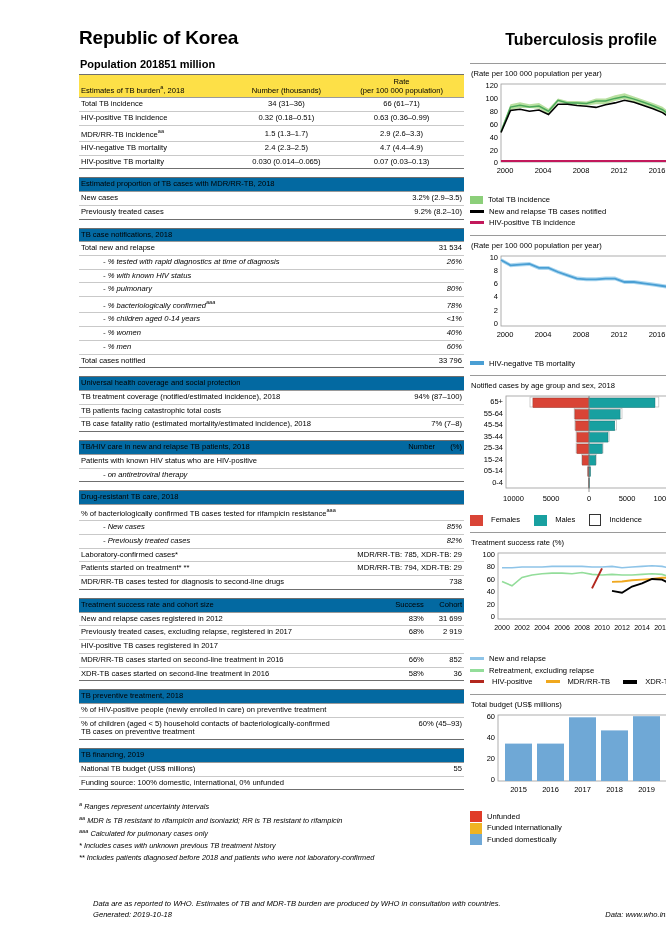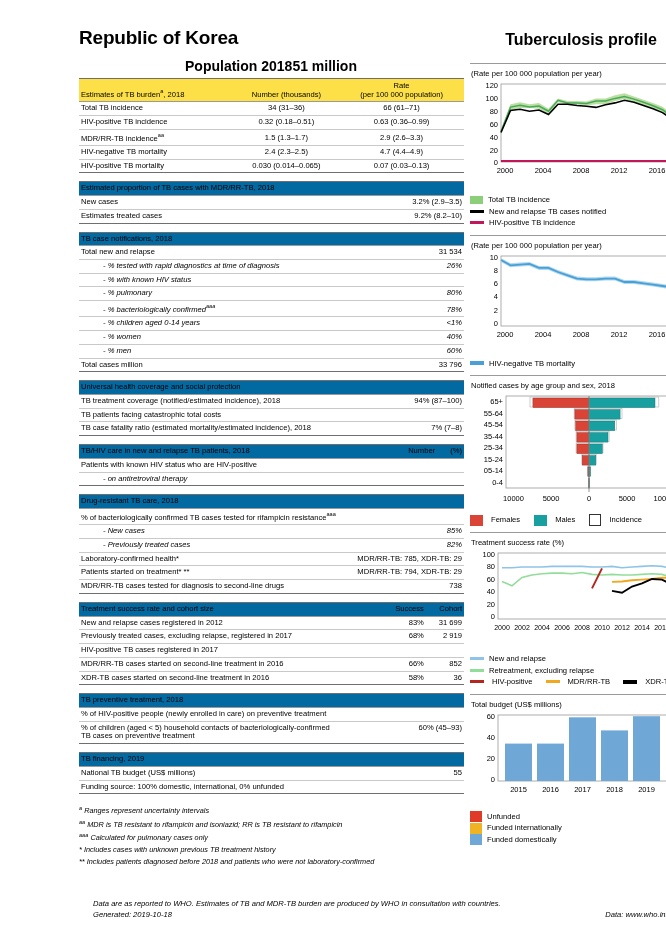--- a/index.html
+++ b/index.html
@@ -44,22 +44,22 @@
     line-height: 1.1;
   }
   .profile-title {
     font-size: 16px;
     font-weight: bold;
     text-align: center;
     margin: 3px 0 0 0;
   }
   .pop-row {
     display: flex;
-    justify-content: center;
-    font-size: 14px;
+    justify-content: flex-start;
+    font-size: 11px;
     font-weight: bold;
     padding: 0 2px 4px 1px;
   }
   
   table.blk {
     width: 100%;
     border-collapse: collapse;
     font-size: 7.6px;
     margin-bottom: 8px;
   }
@@ -211,21 +211,21 @@
     <table class="blk">
       <tbody>
           <tr class="hdr">
             <td colspan="2">Estimated proportion of TB cases with MDR/RR-TB, 2018</td>
           </tr>
       <tr>
             <td>New cases</td>
             <td class="num">3.2% (2.9–3.5)</td>
           </tr>
       <tr class="last">
-            <td>Estimates treated cases</td>
+            <td>Previously treated cases</td>
             <td class="num">9.2% (8.2–10)</td>
           </tr>
     </tbody>
       </table>
 
     <table class="blk">
       <tbody>
           <tr class="hdr">
             <td colspan="2">TB case notifications, 2018</td>
           </tr>
@@ -255,21 +255,21 @@
           </tr>
       <tr>
             <td class="ital indent2">- % women</td>
             <td class="num ital">40%</td>
           </tr>
       <tr>
             <td class="ital indent2">- % men</td>
             <td class="num ital">60%</td>
           </tr>
       <tr class="last">
-            <td>Total cases million</td>
+            <td>Total cases notified</td>
             <td class="num">33 796</td>
           </tr>
     </tbody>
       </table>
 
     <table class="blk">
       <tbody>
           <tr class="hdr">
             <td colspan="2">Universal health coverage and social protection</td>
           </tr>
@@ -319,21 +319,21 @@
           </tr>
       <tr>
             <td class="ital indent2">- New cases</td>
             <td class="num ital">85%</td>
           </tr>
       <tr>
             <td class="ital indent2">- Previously treated cases</td>
             <td class="num ital">82%</td>
           </tr>
       <tr>
-            <td>Laboratory-confirmed health*</td>
+            <td>Laboratory-confirmed cases*</td>
             <td class="num">MDR/RR-TB: 785, XDR-TB: 29</td>
           </tr>
       <tr>
             <td>Patients started on treatment* **</td>
             <td class="num">MDR/RR-TB: 794, XDR-TB: 29</td>
           </tr>
       <tr class="last">
             <td>MDR/RR-TB cases tested for diagnosis to second-line drugs</td>
             <td class="num">738</td>
           </tr>

